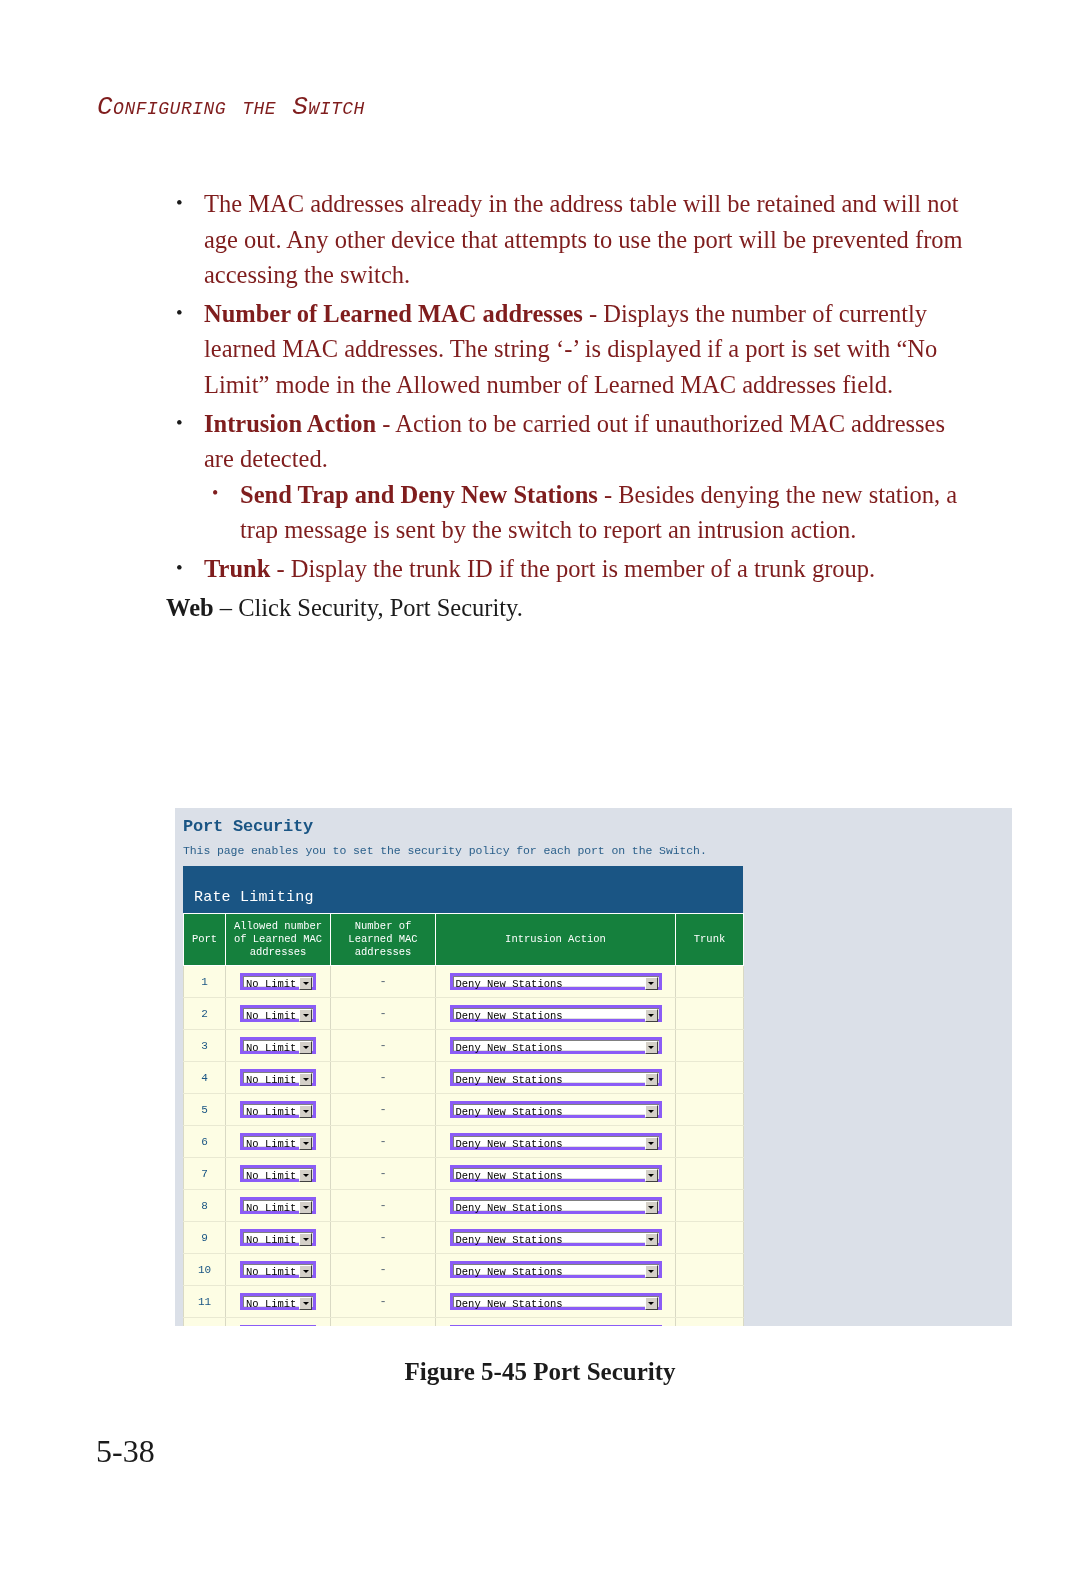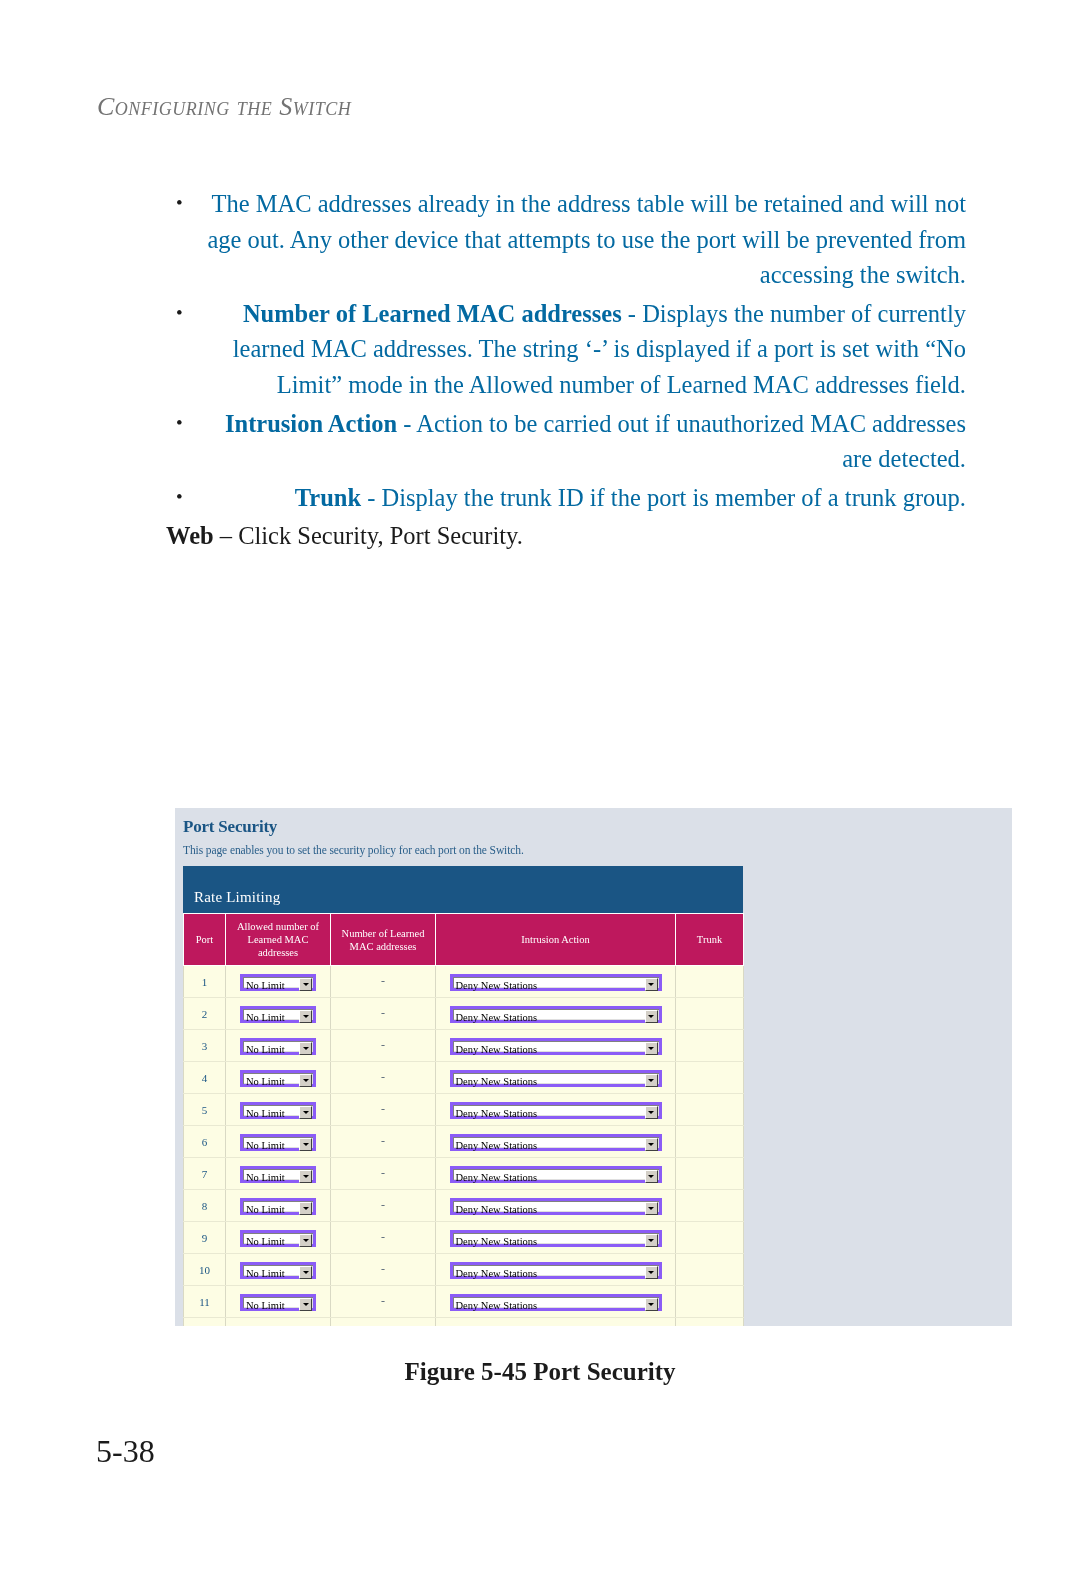--- a/index.html
+++ b/index.html
@@ -15,26 +15,26 @@
     font-family: "Liberation Serif", serif;
     color: #000000;
     overflow: hidden;
   }
 
   
   .running-head {
     position: absolute;
     left: 97px;
     top: 92px;
-    font-family: Liberation Serif, serif;
+    font-family: Liberation Mono, monospace;
     font-style: italic;
     font-variant: small-caps;
     font-size: 26px;
     letter-spacing: 0.5px;
-    color: #737373;
+    color: #7f1d1d;
     white-space: nowrap;
   }
 
   
   .body-copy {
     position: absolute;
     left: 166px;
     top: 186px;
     width: 800px;
   }
@@ -42,22 +42,22 @@
     list-style: none;
     margin: 0;
     padding: 0;
   }
   ul.bullets > li {
     position: relative;
     padding-left: 38px;
     margin: 0 0 3px 0;
     font-size: 24.5px;
     line-height: 35.6px;
-    color: #0369a1;
-    text-align: right;
+    color: #7f1d1d;
+    text-align: left;
   }
   ul.bullets > li::before {
     content: "\2022";
     position: absolute;
     left: 10px;
     top: -1px;
     font-size: 19px;
     line-height: 35.6px;
     color: #1b1b1b;
   }
@@ -92,21 +92,21 @@
   }
 
   
   .figure-shot {
     position: absolute;
     left: 175px;
     top: 808px;
     width: 837px;
     height: 518px;
     background: #dbe0e8;
-    font-family: Liberation Serif, serif;
+    font-family: Liberation Mono, monospace;
     overflow: hidden;
   }
   .shot-title {
     position: absolute;
     left: 8px;
     top: 9px;
     font-size: 17px;
     font-weight: bold;
     color: #1a5584;
     letter-spacing: -0.2px;
@@ -136,21 +136,21 @@
     border-bottom: none;
   }
 
   table.port-table {
     border-collapse: collapse;
     width: 560px;
     table-layout: fixed;
     background: #fdfde4;
   }
   table.port-table th {
-    background: #be185d;
+    background: #15803d;
     color: #ffffff;
     font-size: 10.5px;
     font-weight: normal;
     line-height: 13px;
     padding: 6px 2px;
     border: 1px solid #ffffff;
     text-align: center;
     vertical-align: middle;
   }
   table.port-table td {
@@ -264,20 +264,23 @@
   <ul class="bullets">
     <li>
       <span>The MAC addresses already in the address table will be retained and will not age out. Any other device that attempts to use the port will be prevented from accessing the switch.</span>
     </li>
     <li>
       <span class="term">Number of Learned MAC addresses</span><span> - Displays the number of currently learned MAC addresses. The string ‘-’ is displayed if a port is set with “No Limit” mode in the Allowed number of Learned MAC addresses field.</span>
     </li>
     <li>
       <span class="term">Intrusion Action</span><span> - Action to be carried out if unauthorized MAC addresses are detected.</span>
       <ul class="sub">
+        <li>
+          <span class="term">Send Trap and Deny New Stations</span><span> - Besides denying the new station, a trap message is sent by the switch to report an intrusion action.</span>
+        </li>
       </ul>
     </li>
     <li>
       <span class="term">Trunk</span><span> - Display the trunk ID if the port is member of a trunk group.</span>
     </li>
   </ul>
   <div class="web-line">
     <span class="term">Web</span><span> – Click Security, Port Security.</span>
   </div>
 </div>

